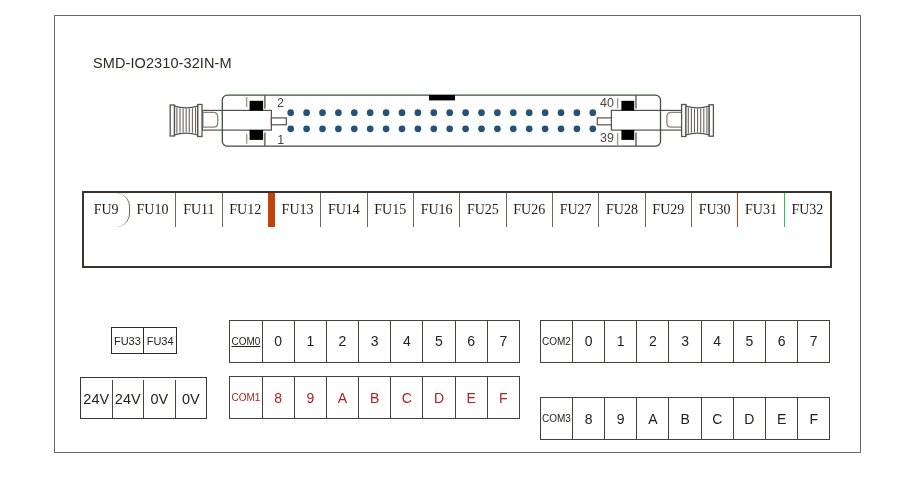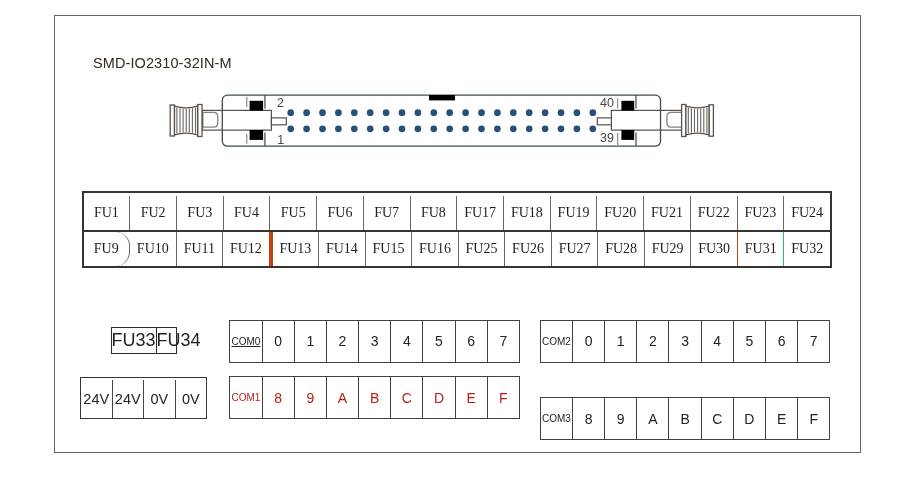--- a/index.html
+++ b/index.html
@@ -140,60 +140,42 @@
     <line x1="694.5" y1="108.6" x2="694.5" y2="132.4"></line>
     <line x1="697.6" y1="108.8" x2="697.6" y2="132.2"></line>
     <line x1="700.7" y1="108.6" x2="700.7" y2="132.4"></line>
     <line x1="703.8" y1="108.3" x2="703.8" y2="132.7"></line>
     <line x1="706.9" y1="107.6" x2="706.9" y2="133.4"></line>
   </g>
 </svg>
 
 <div class="abs" style="left:81.5px;top:190.8px;width:746.4px;height:73.5px;border:2px solid #3a332d;font-family:'Liberation Serif',serif;font-size:14px;color:#211c18;">
 
-  <div class="row" style="height:34.5px;padding-top:3px;border-bottom:2px solid #3a332d;">
-    <div class="cell" style="border-right:1px solid #6e6861;">FU1</div>
-    <div class="cell" style="border-right:1px solid #6e6861;">FU2</div>
-    <div class="cell" style="border-right:1px solid #6e6861;">FU3</div>
-    <div class="cell" style="border-right:1px solid #6e6861;">FU4</div>
-    <div class="cell" style="border-right:1px solid #6e6861;">FU5</div>
-    <div class="cell" style="border-right:1px solid #6e6861;">FU6</div>
-    <div class="cell" style="border-right:1px solid #6e6861;">FU7</div>
-    <div class="cell" style="border-right:1px solid #6e6861;">FU8</div>
-    <div class="cell" style="border-right:1px solid #6e6861;">FU17</div>
-    <div class="cell" style="border-right:1px solid #6e6861;">FU18</div>
-    <div class="cell" style="border-right:1px solid #6e6861;">FU19</div>
-    <div class="cell" style="border-right:1px solid #6e6861;">FU20</div>
-    <div class="cell" style="border-right:1px solid #6e6861;">FU21</div>
-    <div class="cell" style="border-right:1px solid #6e6861;">FU22</div>
-    <div class="cell" style="border-right:1px solid #6e6861;">FU23</div>
-    <div class="cell">FU24</div>
-  </div>
 
   <div class="row" style="height:34px;">
     <div class="cell" style="border-right:1px solid #6e6861;border-radius:14px;">FU9</div>
     <div class="cell" style="border-right:1px solid #6e6861;">FU10</div>
     <div class="cell" style="border-right:1px solid #6e6861;">FU11</div>
-    <div class="cell" style="border-right:4px solid #c2410c;">FU12</div>
+    <div class="cell" style="border-right:7px solid #c2410c;">FU12</div>
     <div class="cell" style="border-right:1px solid #6e6861;">FU13</div>
     <div class="cell" style="border-right:1px solid #6e6861;">FU14</div>
     <div class="cell" style="border-right:1px solid #6e6861;">FU15</div>
     <div class="cell" style="border-right:1px solid #6e6861;">FU16</div>
     <div class="cell" style="border-right:1px solid #6e6861;">FU25</div>
     <div class="cell" style="border-right:1px solid #6e6861;">FU26</div>
     <div class="cell" style="border-right:1px solid #6e6861;">FU27</div>
     <div class="cell" style="border-right:1px solid #6e6861;">FU28</div>
     <div class="cell" style="border-right:1px solid #6e6861;">FU29</div>
     <div class="cell" style="border-right:1px solid #c2410c;">FU30</div>
     <div class="cell" style="border-right:1px solid #22c55e;text-align:right;">FU31</div>
     <div class="cell">FU32</div>
   </div>
 </div>
 
-<div class="abs" style="left:110.5px;top:327.3px;width:64.5px;height:24.8px;border:1.6px solid #2f2a26;font-size:18px;color:#262220;">
+<div class="abs" style="left:110.5px;top:327.3px;width:64.5px;height:24.8px;border:1.6px solid #2f2a26;font-size:11px;color:#262220;">
   <div class="row">
     <div class="cell" style="border-right:1.5px solid #2f2a26;">FU33</div>
     <div class="cell">FU34</div>
   </div>
 </div>
 
 <div class="abs" style="left:80px;top:377.2px;width:125px;height:37.4px;padding-top:2px;border:1.6px solid #3a3531;font-size:14.5px;color:#262220;">
   <div class="row">
     <div class="cell" style="border-right:1.4px solid #4a453f;">24V</div>
     <div class="cell" style="border-right:1.4px solid #4a453f;">24V</div>

